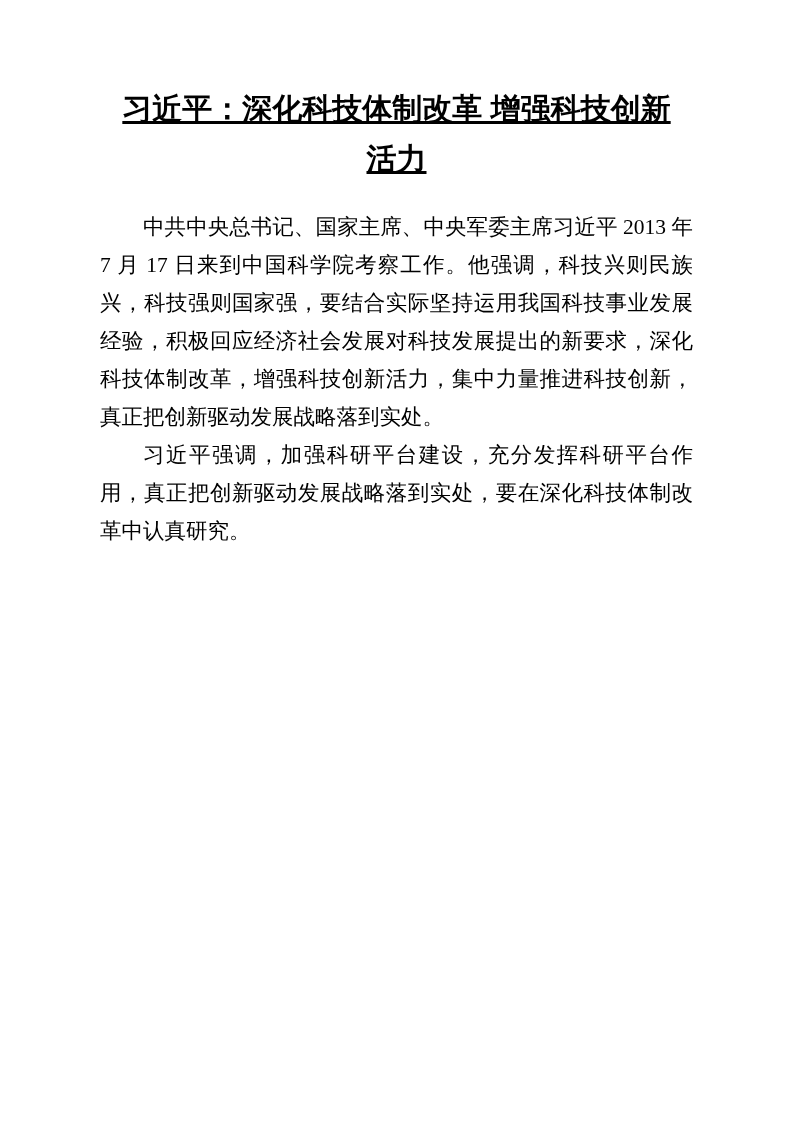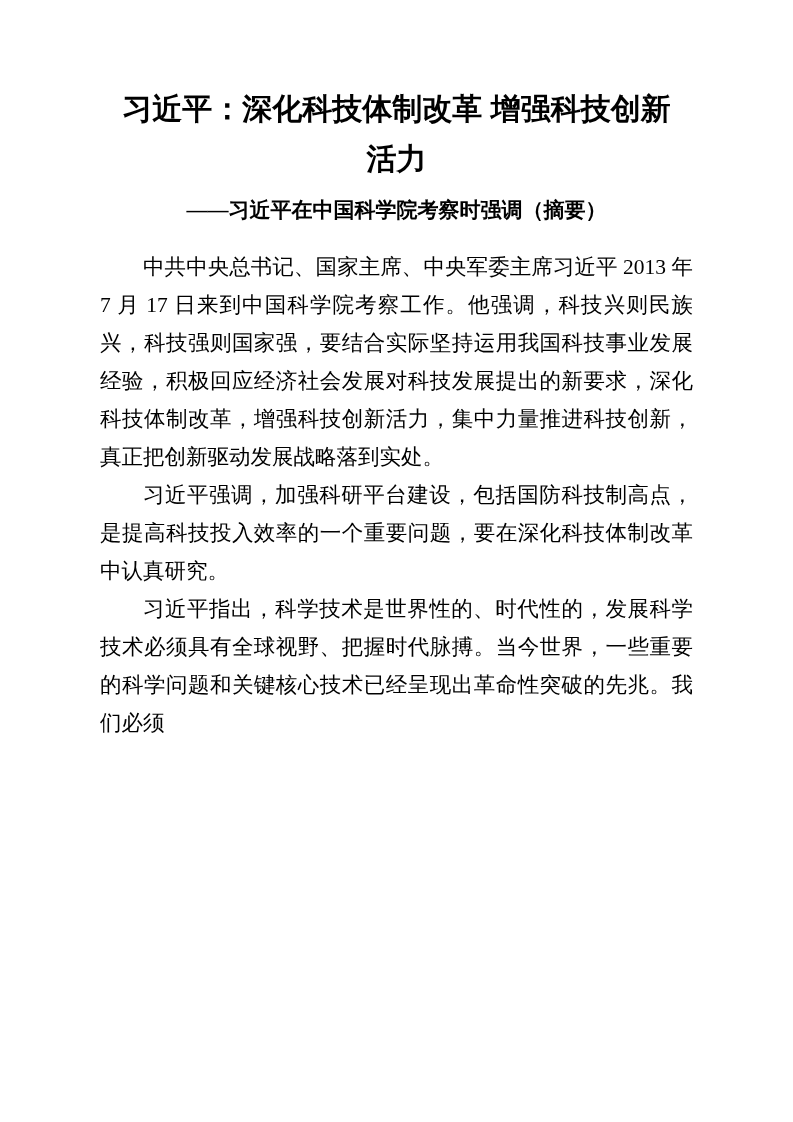--- a/index.html
+++ b/index.html
@@ -23,20 +23,21 @@
   }
   .doc-title{
     font-family:"Liberation Sans", sans-serif;
     font-weight:bold;
     font-size:30px;
     line-height:50px;
     text-align:center;
     max-width:562px;
     margin:0 auto;
     letter-spacing:0;
+    text-decoration:underline;
   }
   .doc-subtitle{
     font-family:"Liberation Serif", serif;
     font-weight:bold;
     font-size:21px;
     line-height:28px;
     text-align:center;
     margin-top:12px;
   }
   .body-text{
@@ -50,20 +51,18 @@
     text-indent:2em;
     font-weight:normal;
   }
 </style>
 </head>
 <body>
 
 <div class="page">
   <h1 class="doc-title">习近平：深化科技体制改革 增强科技创新活力</h1>
 
-  <h2 class="doc-subtitle">——习近平在中国科学院考察时强调（摘要）</h2>
 
   <div class="body-text">
     <p class="para">中共中央总书记、国家主席、中央军委主席习近平 2013 年 7 月 17 日来到中国科学院考察工作。他强调，科技兴则民族兴，科技强则国家强，要结合实际坚持运用我国科技事业发展经验，积极回应经济社会发展对科技发展提出的新要求，深化科技体制改革，增强科技创新活力，集中力量推进科技创新，真正把创新驱动发展战略落到实处。</p>
-    <p class="para">习近平强调，加强科研平台建设，包括国防科技制高点，是提高科技投入效率的一个重要问题，要在深化科技体制改革中认真研究。</p>
-    <p class="para">习近平指出，科学技术是世界性的、时代性的，发展科学技术必须具有全球视野、把握时代脉搏。当今世界，一些重要的科学问题和关键核心技术已经呈现出革命性突破的先兆。我们必须</p>
+    <p class="para">习近平强调，加强科研平台建设，充分发挥科研平台作用，真正把创新驱动发展战略落到实处，要在深化科技体制改革中认真研究。</p>
   </div>
 </div>
 
 </body></html>

